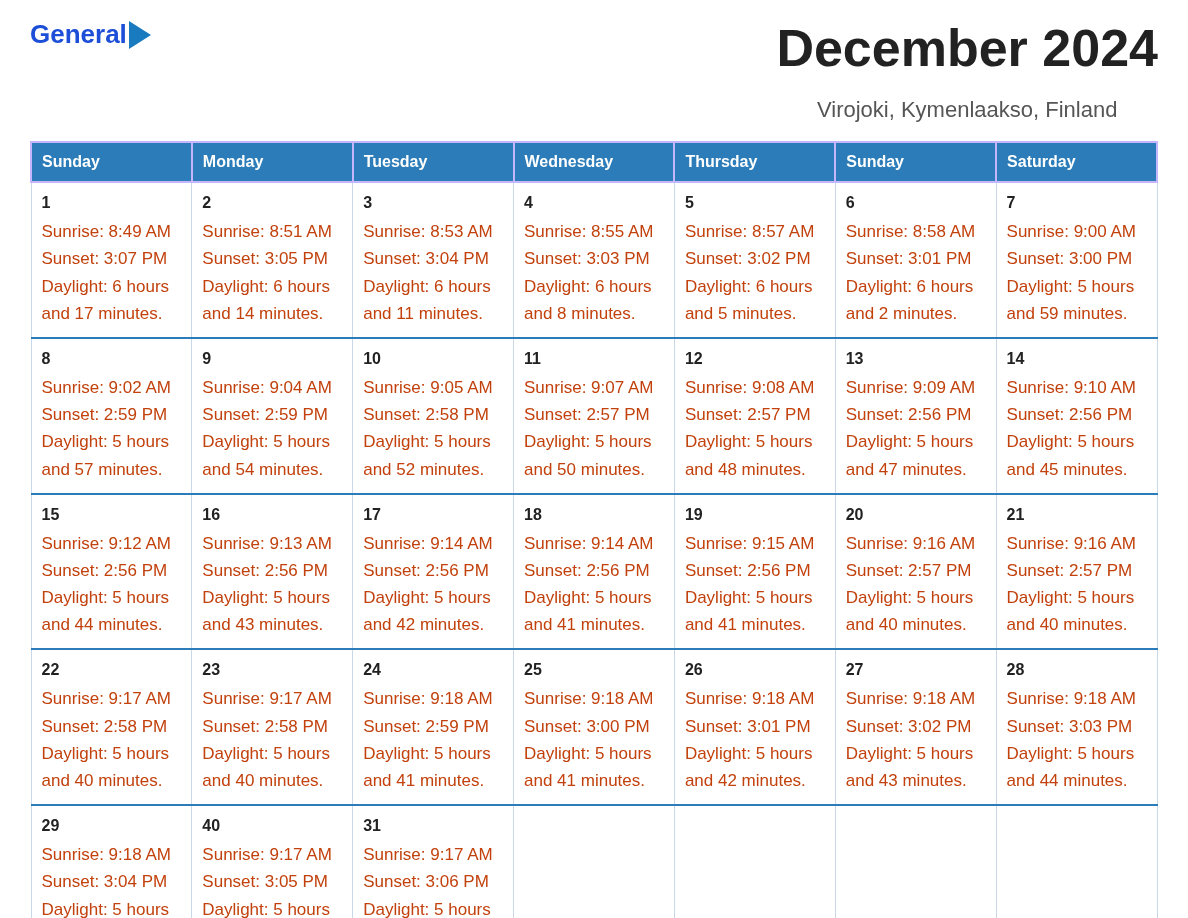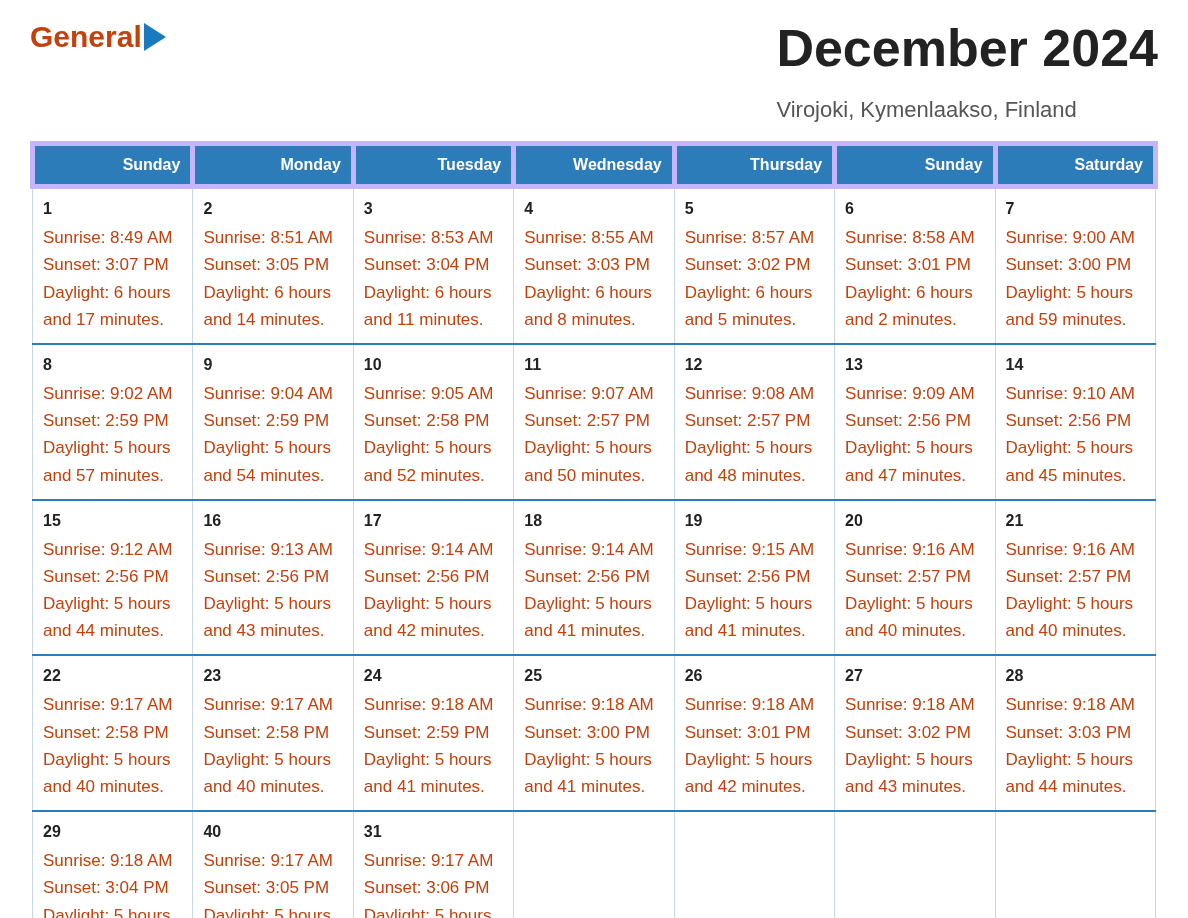--- a/index.html
+++ b/index.html
@@ -11,21 +11,21 @@
       min-height: 918px;
       padding: 20px 30px 30px 30px;
     }
     .header {
       display: flex;
       justify-content: space-between;
       align-items: flex-start;
       margin-bottom: 18px;
     }
     .title-block {
-      text-align: left;
+      text-align: center;
     }
     .title-block h1 {
       font-size: 52px;
       font-weight: bold;
       color: #222;
       line-height: 1.1;
     }
     .title-block h2 {
       font-size: 22px;
       font-weight: normal;
@@ -36,22 +36,22 @@
       width: 100%;
       border-collapse: collapse;
       table-layout: fixed;
     }
     thead tr th {
       background-color: #2b7cb8;
       color: #fff;
       font-size: 16px;
       font-weight: bold;
       padding: 10px 10px;
-      text-align: right;
-      border: 5px solid #c4b5fd;
+      text-align: left;
+      border: 2px solid #c4b5fd;
     }
     tbody tr td {
       vertical-align: top;
       padding: 8px 10px 10px 10px;
       border: 1px solid #c8d8e8;
       border-top: 2px solid #2b7cb8;
       font-size: 13.5px;
       line-height: 1.5;
       background: #fff;
     }
@@ -71,23 +71,23 @@
     }
     .empty-cell {
       background: #fff;
     }
     
     .logo-wrapper {
       display: flex;
       align-items: center;
     }
     .logo-general {
-      font-size: 30px;
-      font-weight: bold;
-      color: #c2410c;
+      font-size: 26px;
+      font-weight: bold;
+      color: #1d4ed8;
     }
     .logo-svg {
       margin-left: 2px;
     }
     .logo-line2 {
       font-size: 30px;
       font-weight: bold;
       color: #1a7abf;
     }
     .logo-container {

